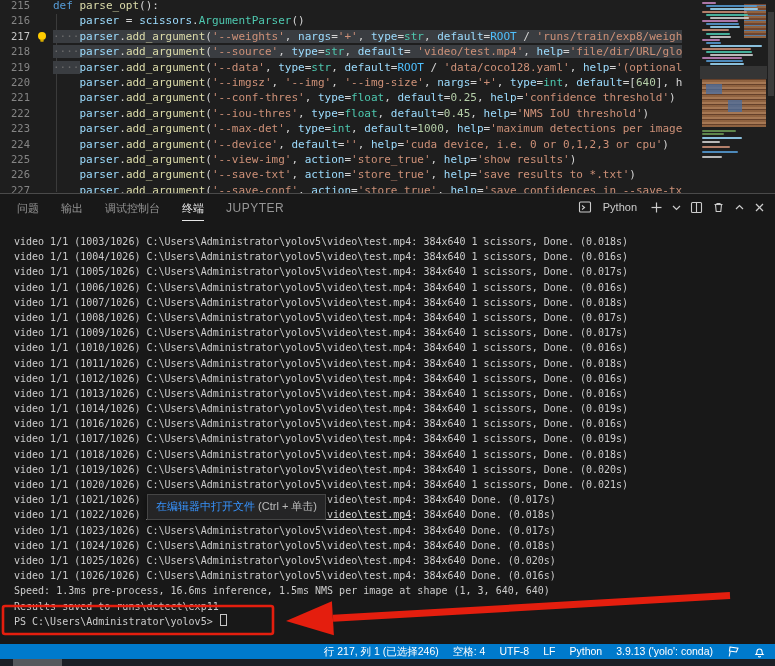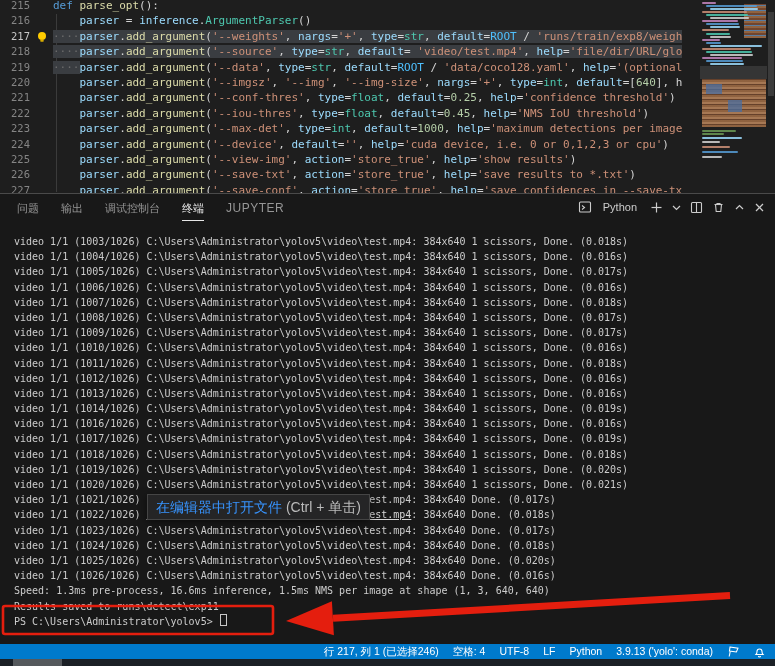--- a/index.html
+++ b/index.html
@@ -35,42 +35,42 @@
   #panel-actions svg{display:block;}
   .term-label{font-size:11px;color:#cccccc;margin-left:2px;margin-right:4px;}
   #term-content{position:absolute;left:14px;top:40px;width:748px;}
   .term-row{height:15.2px;line-height:15.2px;font-family:"DejaVu Sans Mono",monospace;font-size:10px;
             color:#cccccc;white-space:pre;}
   .link-hover{text-decoration:underline;color:#d7d7d7;}
   .cursor{display:inline-block;width:5px;height:10px;border:1px solid #c8c8c8;vertical-align:-1px;margin-left:1px;}
   
   #tooltip{position:absolute;left:147px;top:494px;height:26px;box-sizing:border-box;background:#252526;
            border:1px solid #454545;box-shadow:0 2px 8px rgba(0,0,0,.55);padding:4px 8px;
-           font-size:14px;white-space:nowrap;z-index:30;}
+           font-size:11px;white-space:nowrap;z-index:30;}
   .tt-link{color:#3794ff;}
   .tt-hint{color:#bbbbbb;}
   
   #annotations{position:absolute;left:0;top:0;width:775px;height:666px;pointer-events:none;z-index:40;}
   
   #statusbar{position:absolute;left:0;top:644px;width:775px;height:15px;background:#007acc;color:#ffffff;
              display:flex;justify-content:flex-end;align-items:center;gap:14px;padding-right:10px;box-sizing:border-box;}
   .sb-item{font-size:10.5px;white-space:nowrap;cursor:pointer;}
   #statusbar svg{display:block;}
   
   #bottomstrip{position:absolute;left:0;top:659px;width:775px;height:7px;background:#1b2026;}
   #bottomseg{position:absolute;left:13px;top:0;width:49px;height:7px;background:#55595d;}
 </style>
 </head>
 <body>
 
 <div id="editor">
   <div id="indent-guide"></div>
   <div id="code-lines">
       <div class="code-line" style="top: -2px;"><span class="ln">215</span><span class="kw">def</span><span class="pl"> </span><span class="fn">parse_opt</span><span class="pl">():</span></div>
-      <div class="code-line" style="top: 13.4px;"><span class="ln">216</span><span class="pl">    </span><span class="vr">parser</span><span class="pl"> = </span><span class="vr">inference</span><span class="pl">.</span><span class="cl">ArgumentParser</span><span class="pl">()</span></div>
+      <div class="code-line" style="top: 13.4px;"><span class="ln">216</span><span class="pl">    </span><span class="vr">parser</span><span class="pl"> = </span><span class="vr">scissors</span><span class="pl">.</span><span class="cl">ArgumentParser</span><span class="pl">()</span></div>
       <div class="code-line" style="top: 28.8px;"><span class="ln active">217</span><span class="sel"><span class="ws">····</span><span class="vr">parser</span><span class="pl">.</span><span class="fn">add_argument</span><span class="pl">(</span><span class="st">'--weights'</span><span class="pl">, </span><span class="vr">nargs</span><span class="pl">=</span><span class="st">'+'</span><span class="pl">, </span><span class="vr">type</span><span class="pl">=</span><span class="cl">str</span><span class="pl">, </span><span class="vr">default</span><span class="pl">=</span><span class="ct">ROOT</span><span class="pl"> / </span><span class="st">'runs/train/exp8/weigh</span></span></div>
       <div class="code-line" style="top: 44.2px;"><span class="ln">218</span><span class="sel"><span class="ws">····</span><span class="vr">parser</span><span class="pl">.</span><span class="fn">add_argument</span><span class="pl">(</span><span class="st">'--source'</span><span class="pl">, </span><span class="vr">type</span><span class="pl">=</span><span class="cl">str</span><span class="pl">, </span><span class="vr">default</span><span class="pl">= </span><span class="st">'video/test.mp4'</span><span class="pl">, </span><span class="vr">help</span><span class="pl">=</span><span class="st">'file/dir/URL/glo</span></span></div>
       <div class="code-line" style="top: 59.6px;"><span class="ln">219</span><span class="sel"><span class="ws">····</span></span><span class="vr">parser</span><span class="pl">.</span><span class="fn">add_argument</span><span class="pl">(</span><span class="st">'--data'</span><span class="pl">, </span><span class="vr">type</span><span class="pl">=</span><span class="cl">str</span><span class="pl">, </span><span class="vr">default</span><span class="pl">=</span><span class="ct">ROOT</span><span class="pl"> / </span><span class="st">'data/coco128.yaml'</span><span class="pl">, </span><span class="vr">help</span><span class="pl">=</span><span class="st">'(optional</span></div>
       <div class="code-line" style="top: 75px;"><span class="ln">220</span><span class="pl">    </span><span class="vr">parser</span><span class="pl">.</span><span class="fn">add_argument</span><span class="pl">(</span><span class="st">'--imgsz'</span><span class="pl">, </span><span class="st">'--img'</span><span class="pl">, </span><span class="st">'--img-size'</span><span class="pl">, </span><span class="vr">nargs</span><span class="pl">=</span><span class="st">'+'</span><span class="pl">, </span><span class="vr">type</span><span class="pl">=</span><span class="cl">int</span><span class="pl">, </span><span class="vr">default</span><span class="pl">=[</span><span class="nm">640</span><span class="pl">], h</span></div>
       <div class="code-line" style="top: 90.4px;"><span class="ln">221</span><span class="pl">    </span><span class="vr">parser</span><span class="pl">.</span><span class="fn">add_argument</span><span class="pl">(</span><span class="st">'--conf-thres'</span><span class="pl">, </span><span class="vr">type</span><span class="pl">=</span><span class="cl">float</span><span class="pl">, </span><span class="vr">default</span><span class="pl">=</span><span class="nm">0.25</span><span class="pl">, </span><span class="vr">help</span><span class="pl">=</span><span class="st">'confidence threshold'</span><span class="pl">)</span></div>
       <div class="code-line" style="top: 105.8px;"><span class="ln">222</span><span class="pl">    </span><span class="vr">parser</span><span class="pl">.</span><span class="fn">add_argument</span><span class="pl">(</span><span class="st">'--iou-thres'</span><span class="pl">, </span><span class="vr">type</span><span class="pl">=</span><span class="cl">float</span><span class="pl">, </span><span class="vr">default</span><span class="pl">=</span><span class="nm">0.45</span><span class="pl">, </span><span class="vr">help</span><span class="pl">=</span><span class="st">'NMS IoU threshold'</span><span class="pl">)</span></div>
       <div class="code-line" style="top: 121.2px;"><span class="ln">223</span><span class="pl">    </span><span class="vr">parser</span><span class="pl">.</span><span class="fn">add_argument</span><span class="pl">(</span><span class="st">'--max-det'</span><span class="pl">, </span><span class="vr">type</span><span class="pl">=</span><span class="cl">int</span><span class="pl">, </span><span class="vr">default</span><span class="pl">=</span><span class="nm">1000</span><span class="pl">, </span><span class="vr">help</span><span class="pl">=</span><span class="st">'maximum detections per image</span></div>
       <div class="code-line" style="top: 136.6px;"><span class="ln">224</span><span class="pl">    </span><span class="vr">parser</span><span class="pl">.</span><span class="fn">add_argument</span><span class="pl">(</span><span class="st">'--device'</span><span class="pl">, </span><span class="vr">default</span><span class="pl">=</span><span class="st">''</span><span class="pl">, </span><span class="vr">help</span><span class="pl">=</span><span class="st">'cuda device, i.e. 0 or 0,1,2,3 or cpu'</span><span class="pl">)</span></div>
       <div class="code-line" style="top: 152px;"><span class="ln">225</span><span class="pl">    </span><span class="vr">parser</span><span class="pl">.</span><span class="fn">add_argument</span><span class="pl">(</span><span class="st">'--view-img'</span><span class="pl">, </span><span class="vr">action</span><span class="pl">=</span><span class="st">'store_true'</span><span class="pl">, </span><span class="vr">help</span><span class="pl">=</span><span class="st">'show results'</span><span class="pl">)</span></div>
       <div class="code-line" style="top: 167.4px;"><span class="ln">226</span><span class="pl">    </span><span class="vr">parser</span><span class="pl">.</span><span class="fn">add_argument</span><span class="pl">(</span><span class="st">'--save-txt'</span><span class="pl">, </span><span class="vr">action</span><span class="pl">=</span><span class="st">'store_true'</span><span class="pl">, </span><span class="vr">help</span><span class="pl">=</span><span class="st">'save results to *.txt'</span><span class="pl">)</span></div>

